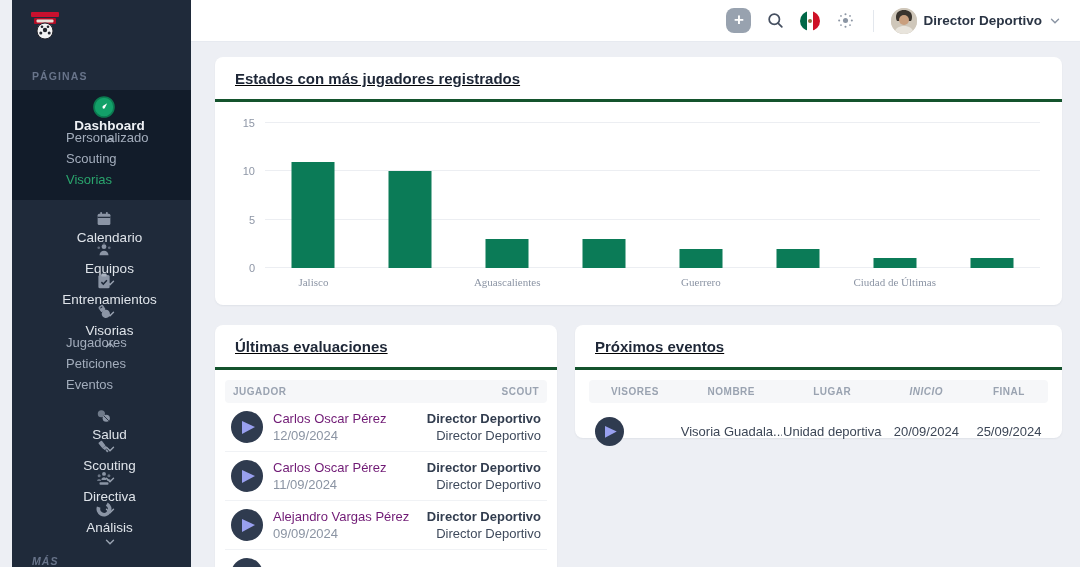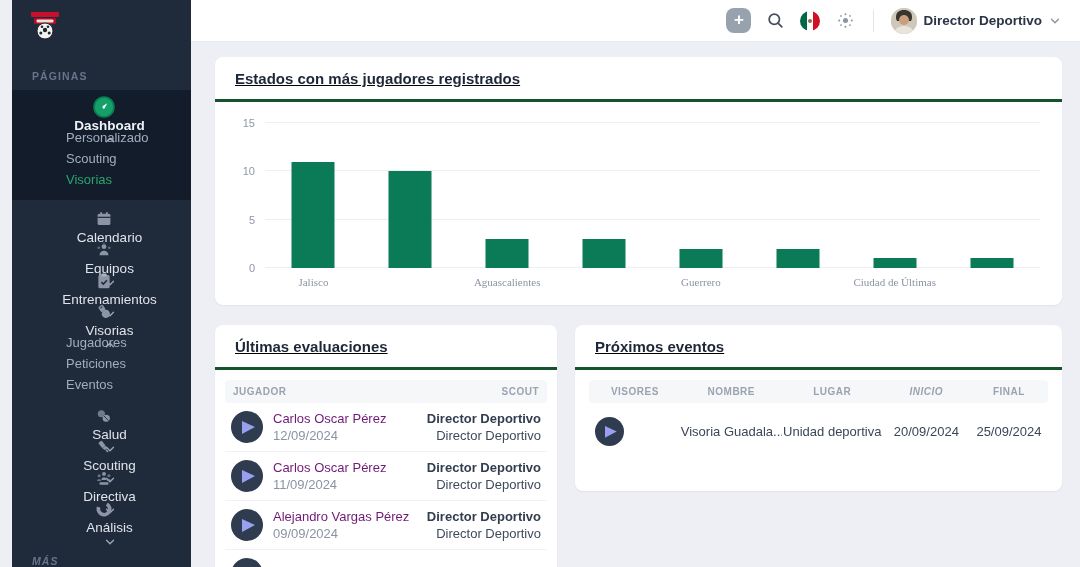--- a/index.html
+++ b/index.html
@@ -78,21 +78,21 @@
   .row-avatar { width:32px; height:32px; border-radius:50%; background:#2f3b4f;
     flex:0 0 32px; display:flex; align-items:center; justify-content:center; }
   .eval-info { margin-left:10px; flex:1; min-width:0; }
   .player-name { font-size:13px; color:#701a75; }
   .player-date { font-size:13px; color:#8b94a3; margin-top:2px; }
   .scout-col { text-align:right; }
   .scout-1 { font-size:13px; font-weight:700; color:#323d4f; }
   .scout-2 { font-size:13px; color:#3f4a5c; margin-top:2px; }
 
   
-  .events-card { width:487px; height:166px; }
+  .events-card { width:487px; height:113px; }
   .ev-header { display:flex; background:#f6f7f9; border-radius:4px;
     margin:10px 14px 0 14px; padding:6px 0; font-size:10px; font-weight:700;
     letter-spacing:.5px; color:#9aa3b1; }
   .ev-col { text-align:center; }
   .ev-col.c0 { width:20%; } .ev-col.c1 { width:22%; } .ev-col.c2 { width:22%; }
   .ev-col.c3 { width:19%;font-style:italic; } .ev-col.c4 { width:17%; }
   .ev-rows { padding:0 14px; }
   .ev-row { display:flex; align-items:center; height:56px; cursor:pointer;
     font-size:13px; color:#3c4656; }
   .ev-row .cell { text-align:center; white-space:nowrap; overflow:hidden; }

